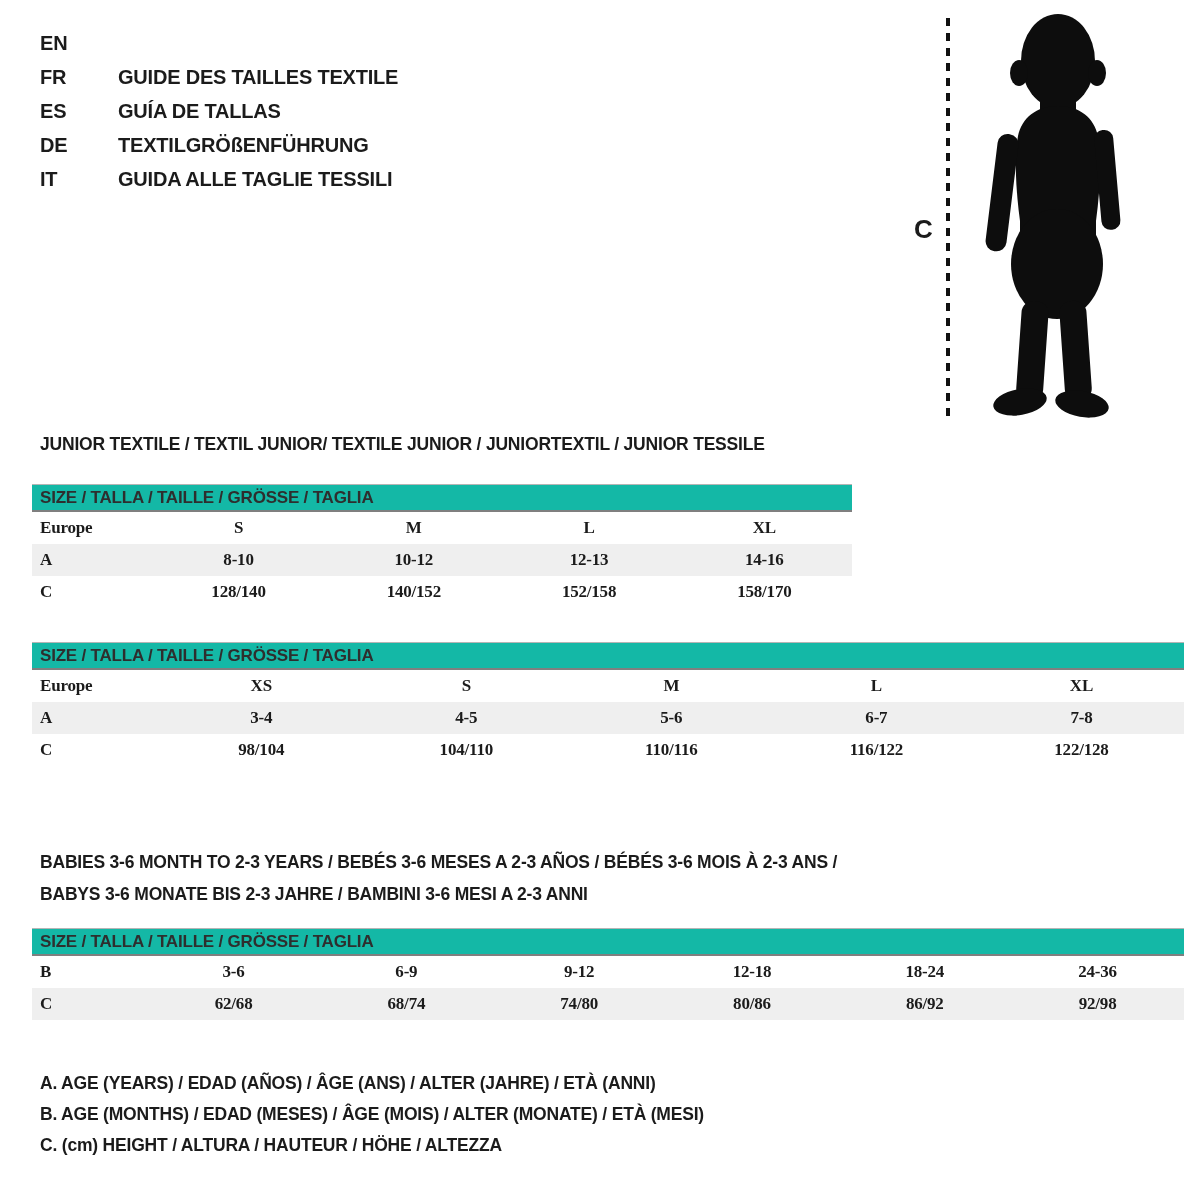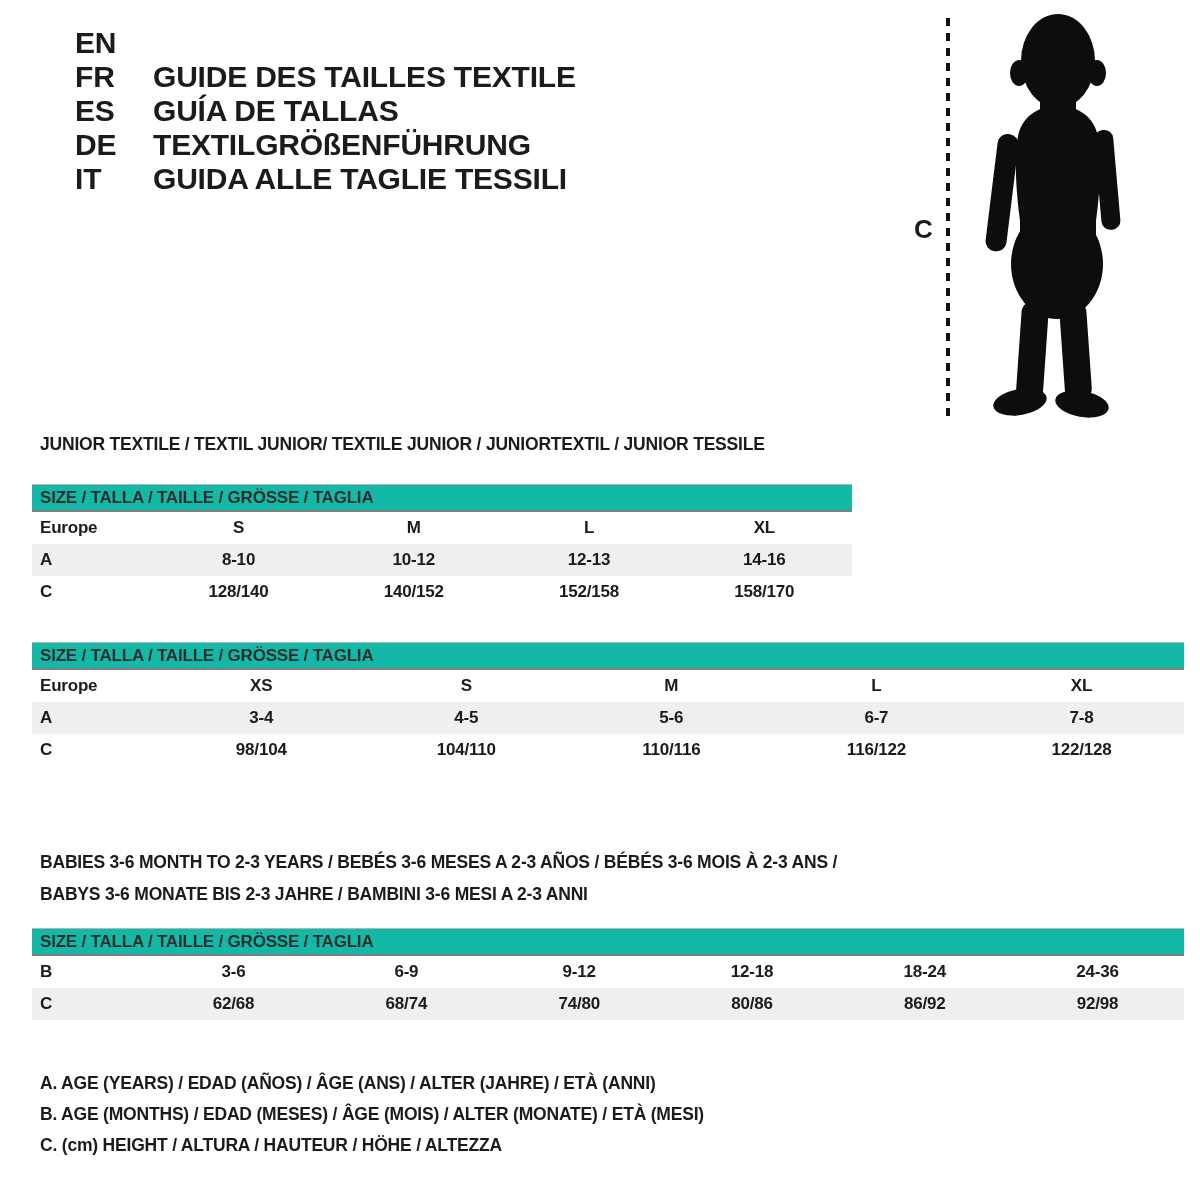--- a/index.html
+++ b/index.html
@@ -12,21 +12,21 @@
     font-weight: bold;
     color: #1b1b1b;
     position: relative;
     overflow: hidden;
     letter-spacing: -0.2px;
   }
   .abs { position: absolute; }
 
   
   .lang-block { left: 40px; top: 26px; }
-  .lang-row { display: flex; line-height: 34px; font-size: 30px; margin-left: 35px; }
+  .lang-row { display: flex; line-height: 34px; font-size: 20px; }
   .lang-code { width: 78px; flex: 0 0 78px; }
   .lang-title { white-space: nowrap; }
 
   
   .figure-c-label { left: 914px; top: 214px; font-size: 26px; }
   .dash-line-svg { left: 944px; top: 18px; }
   .silhouette-svg { left: 958px; top: 6px; }
 
   
   .section { left: 32px; }
@@ -54,20 +54,21 @@
     border-top: 1px solid #b5b5b5;
     border-bottom: 2px solid #7f7f7f;
     font-size: 17px;
     padding-left: 8px;
     color: #2e2e2e;
   }
   table.size-table {
     border-collapse: collapse;
     width: 100%;
     table-layout: fixed;
+    font-family: Liberation Serif, serif;
   }
   table.size-table td {
     height: 32px;
     font-size: 17px;
     text-align: center;
     padding: 0;
   }
   table.size-table td.lbl { text-align: left; padding-left: 8px; }
   table.size-table tr.alt { background: #efefef; }
 

